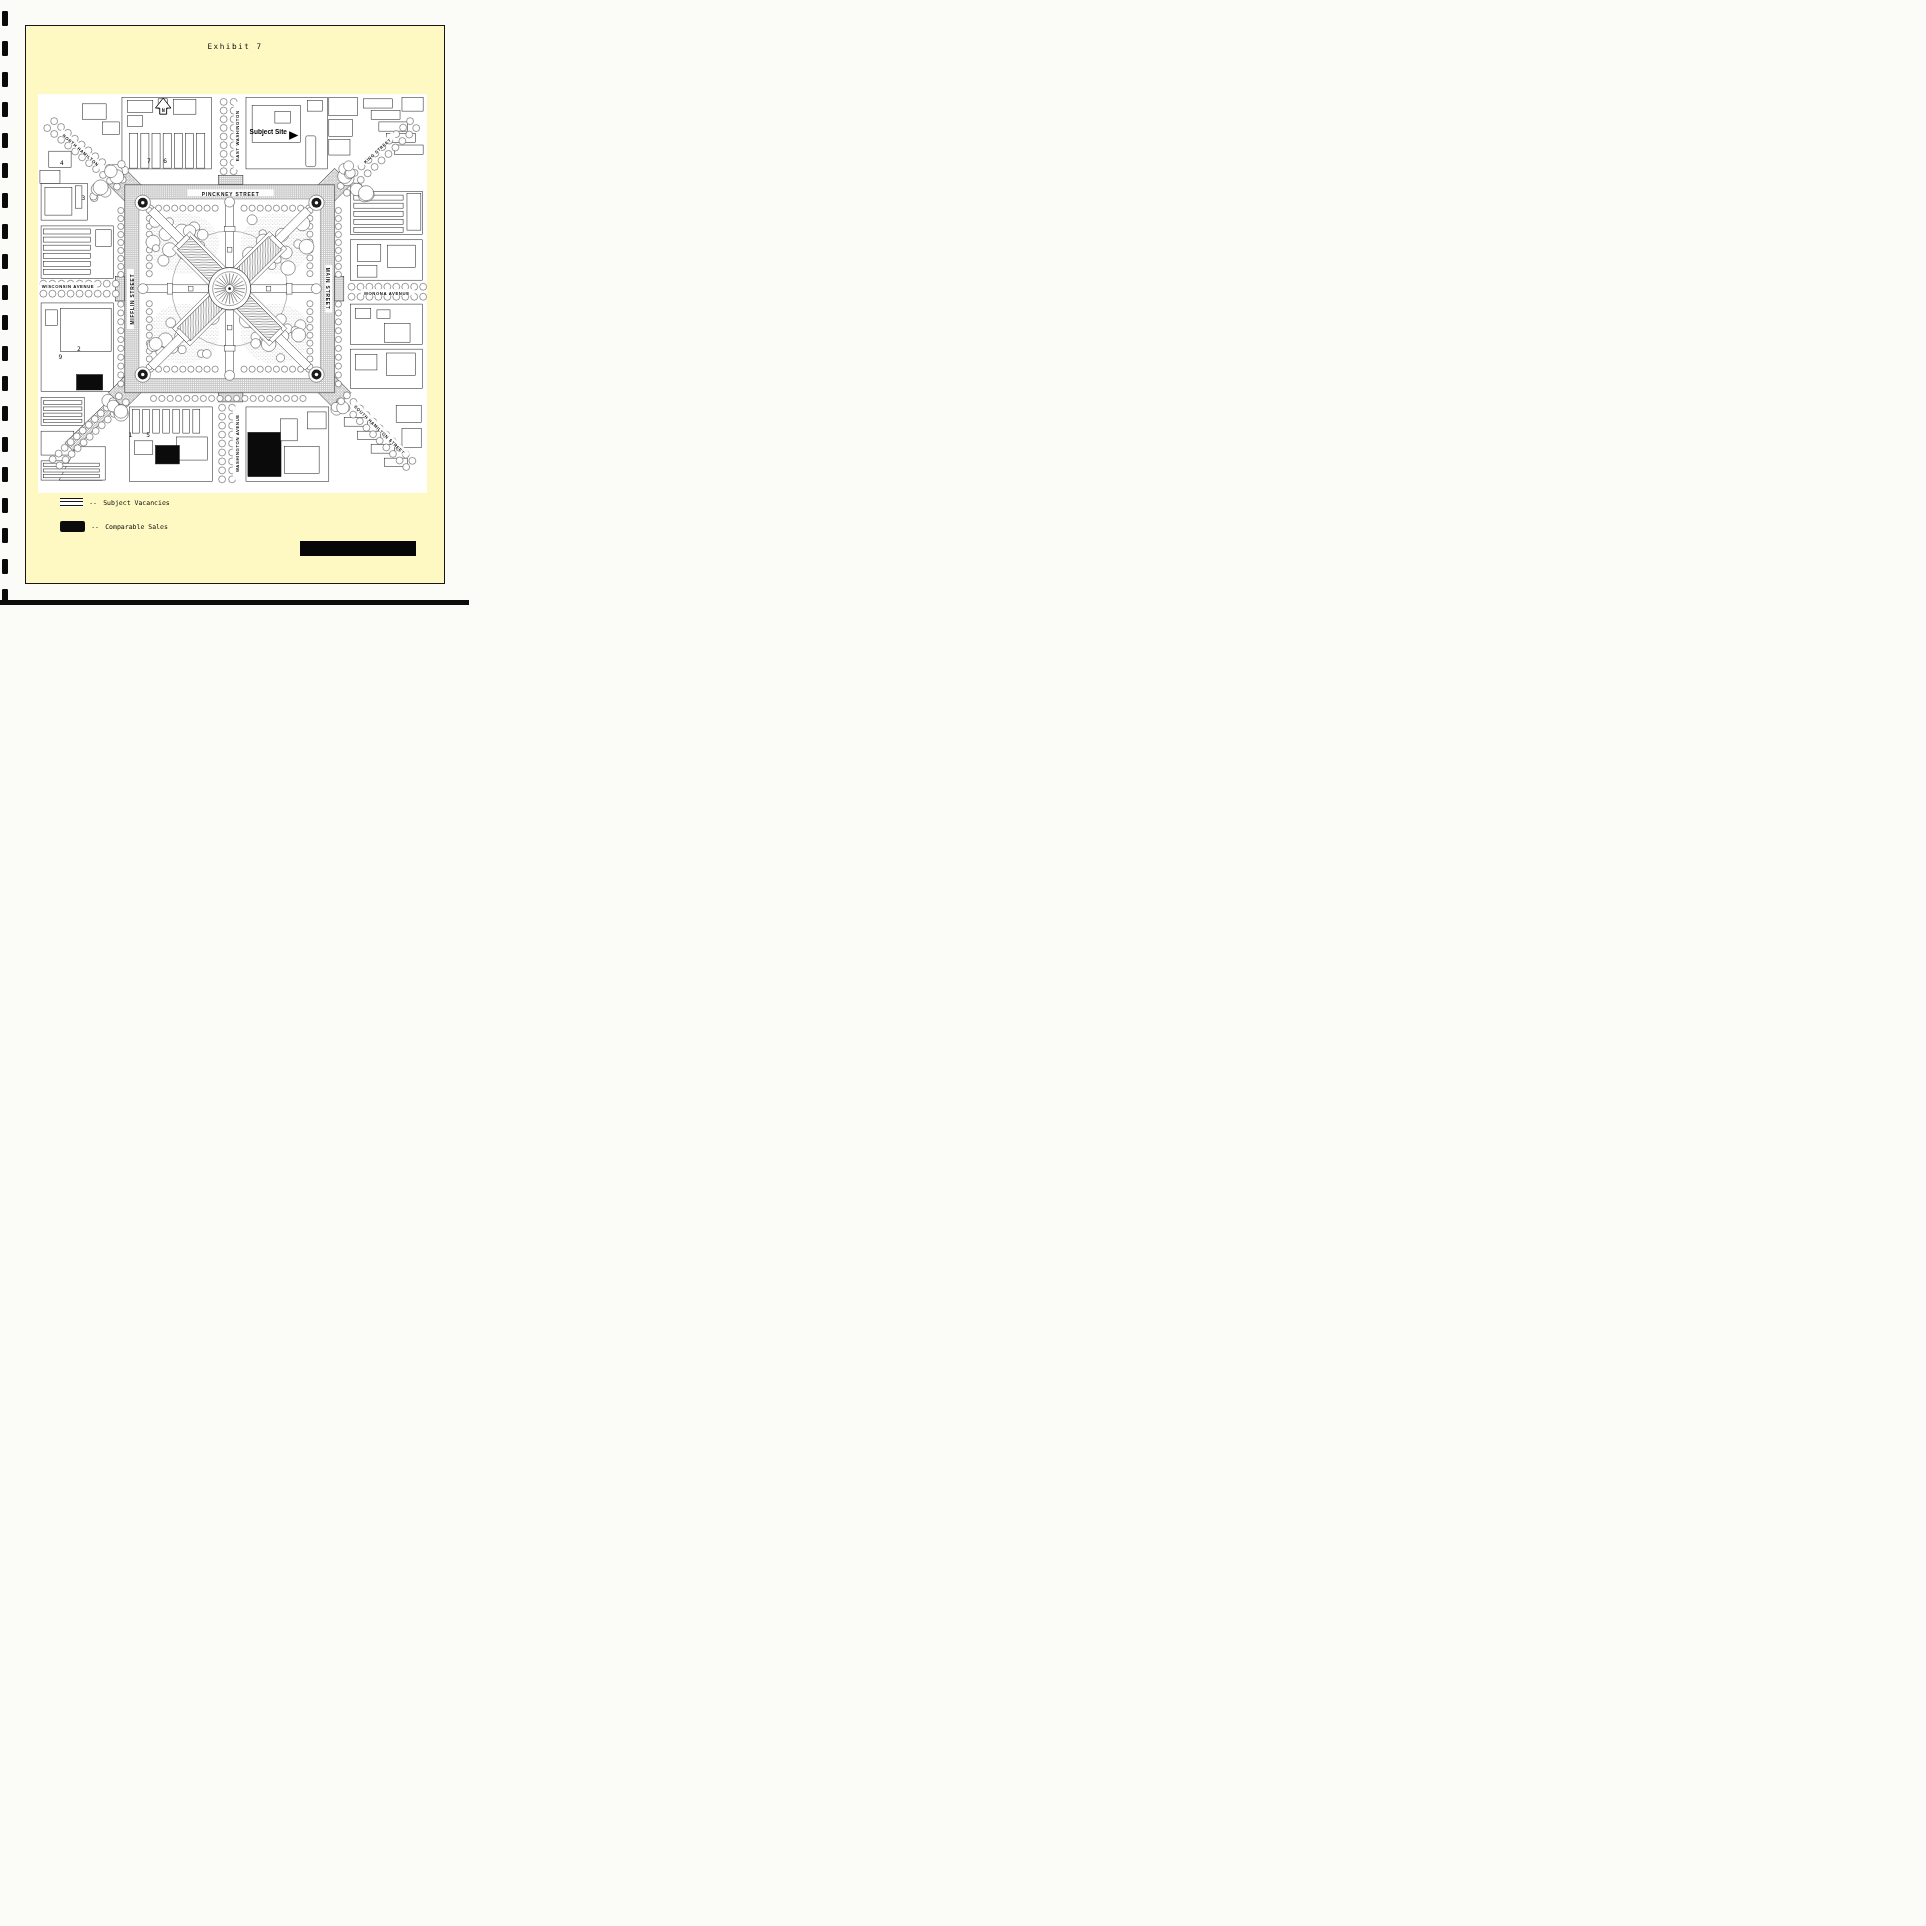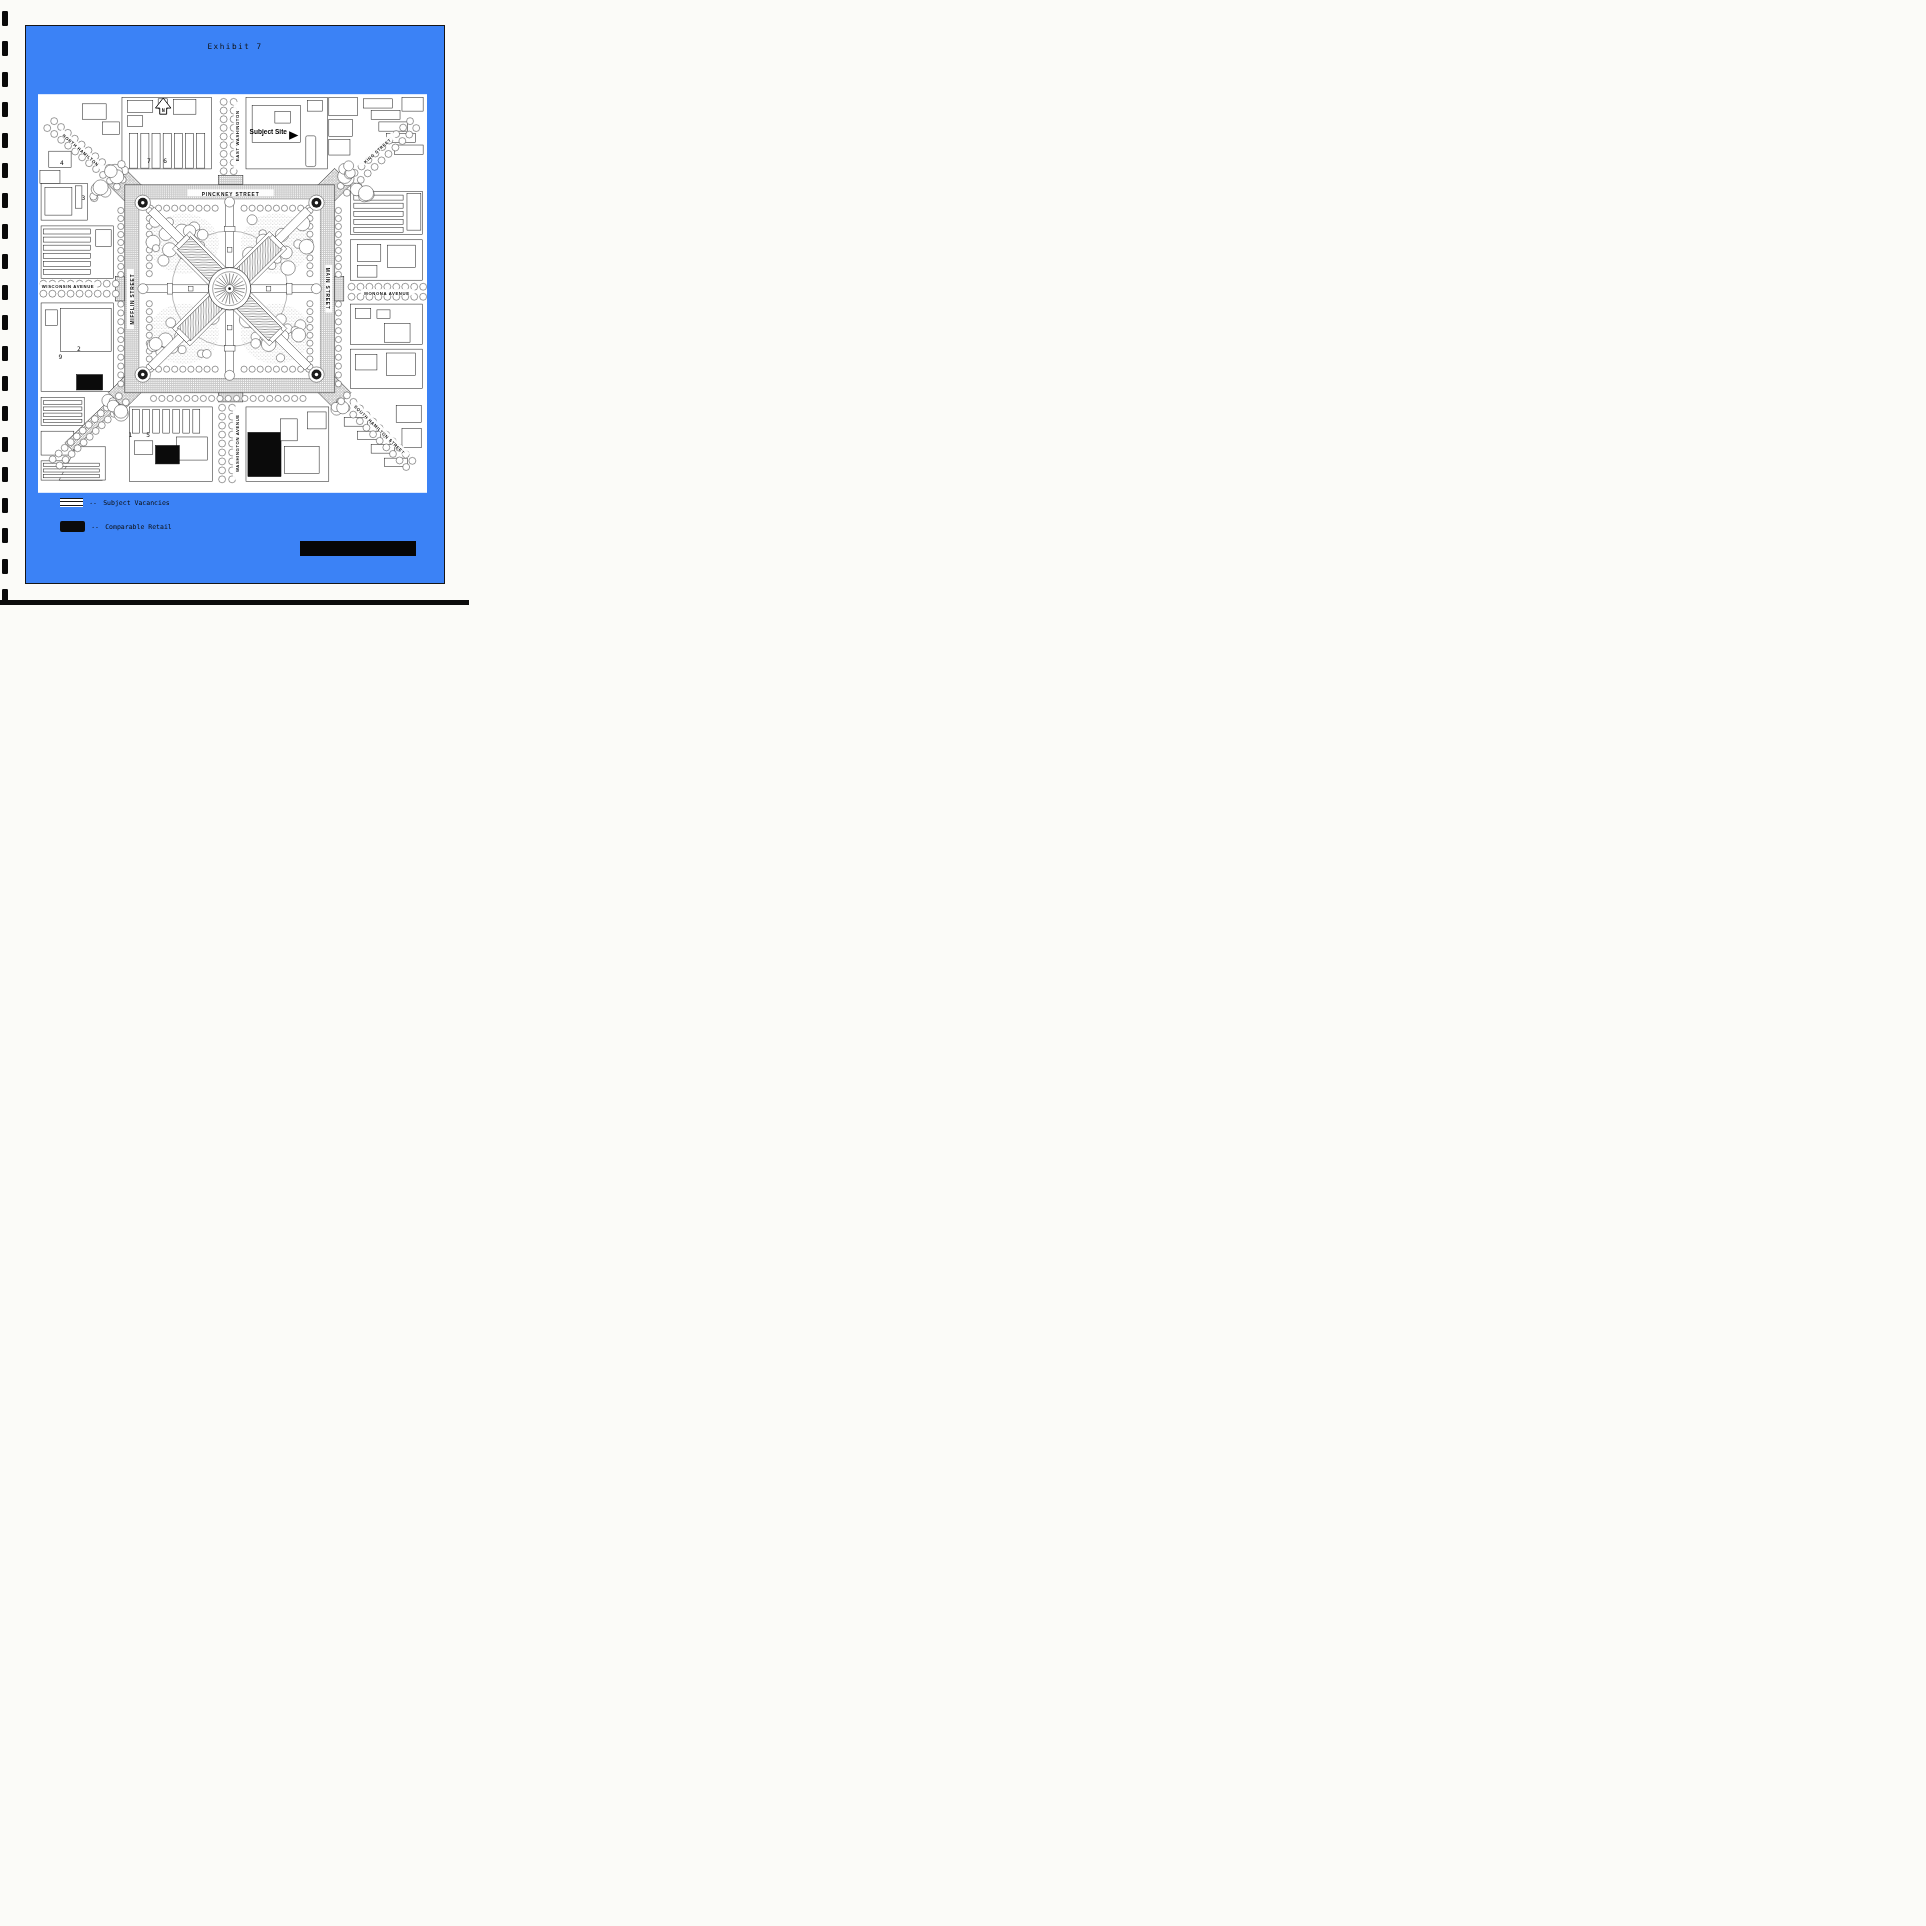--- a/index.html
+++ b/index.html
@@ -3,21 +3,21 @@
 <meta charset="utf-8">
 <style>
   html,body{margin:0;padding:0;}
   body{
     width:469px;height:607px;position:relative;overflow:hidden;
     background:#fbfbf8;
     font-family:"Liberation Sans",sans-serif;color:#111;
   }
   .page{
     position:absolute;left:25px;top:25.4px;width:418px;height:557px;
-    border:0.8px solid #161616;background:#3b82f6;
+    border:0.8px solid #161616;background:#fef9c3;
   }
   .hole{
     position:absolute;left:1.9px;width:6.5px;height:15.4px;
     background:#0a0a0a;border-radius:1.2px;
   }
   .title{
     position:absolute;top:16px;left:0;width:100%;text-align:center;
     font:7.7px "DejaVu Sans Mono",monospace;letter-spacing:1.5px;color:#101010;
   }
   .map-wrap{position:absolute;left:11.6px;top:68px;width:389px;height:399px;}
@@ -821,21 +821,21 @@
 
   <div class="legend">
     <div class="legend-row">
       <span class="sw-vac"></span>
       <span>--</span>
       <span>Subject Vacancies</span>
     </div>
     <div class="legend-row">
       <span class="sw-sale"></span>
       <span>--</span>
-      <span>Comparable Retail</span>
+      <span>Comparable Sales</span>
     </div>
   </div>
 
   <div class="redaction"></div>
 </div>
 
 <div class="bottom-band"></div>
 
 
 </body></html>

